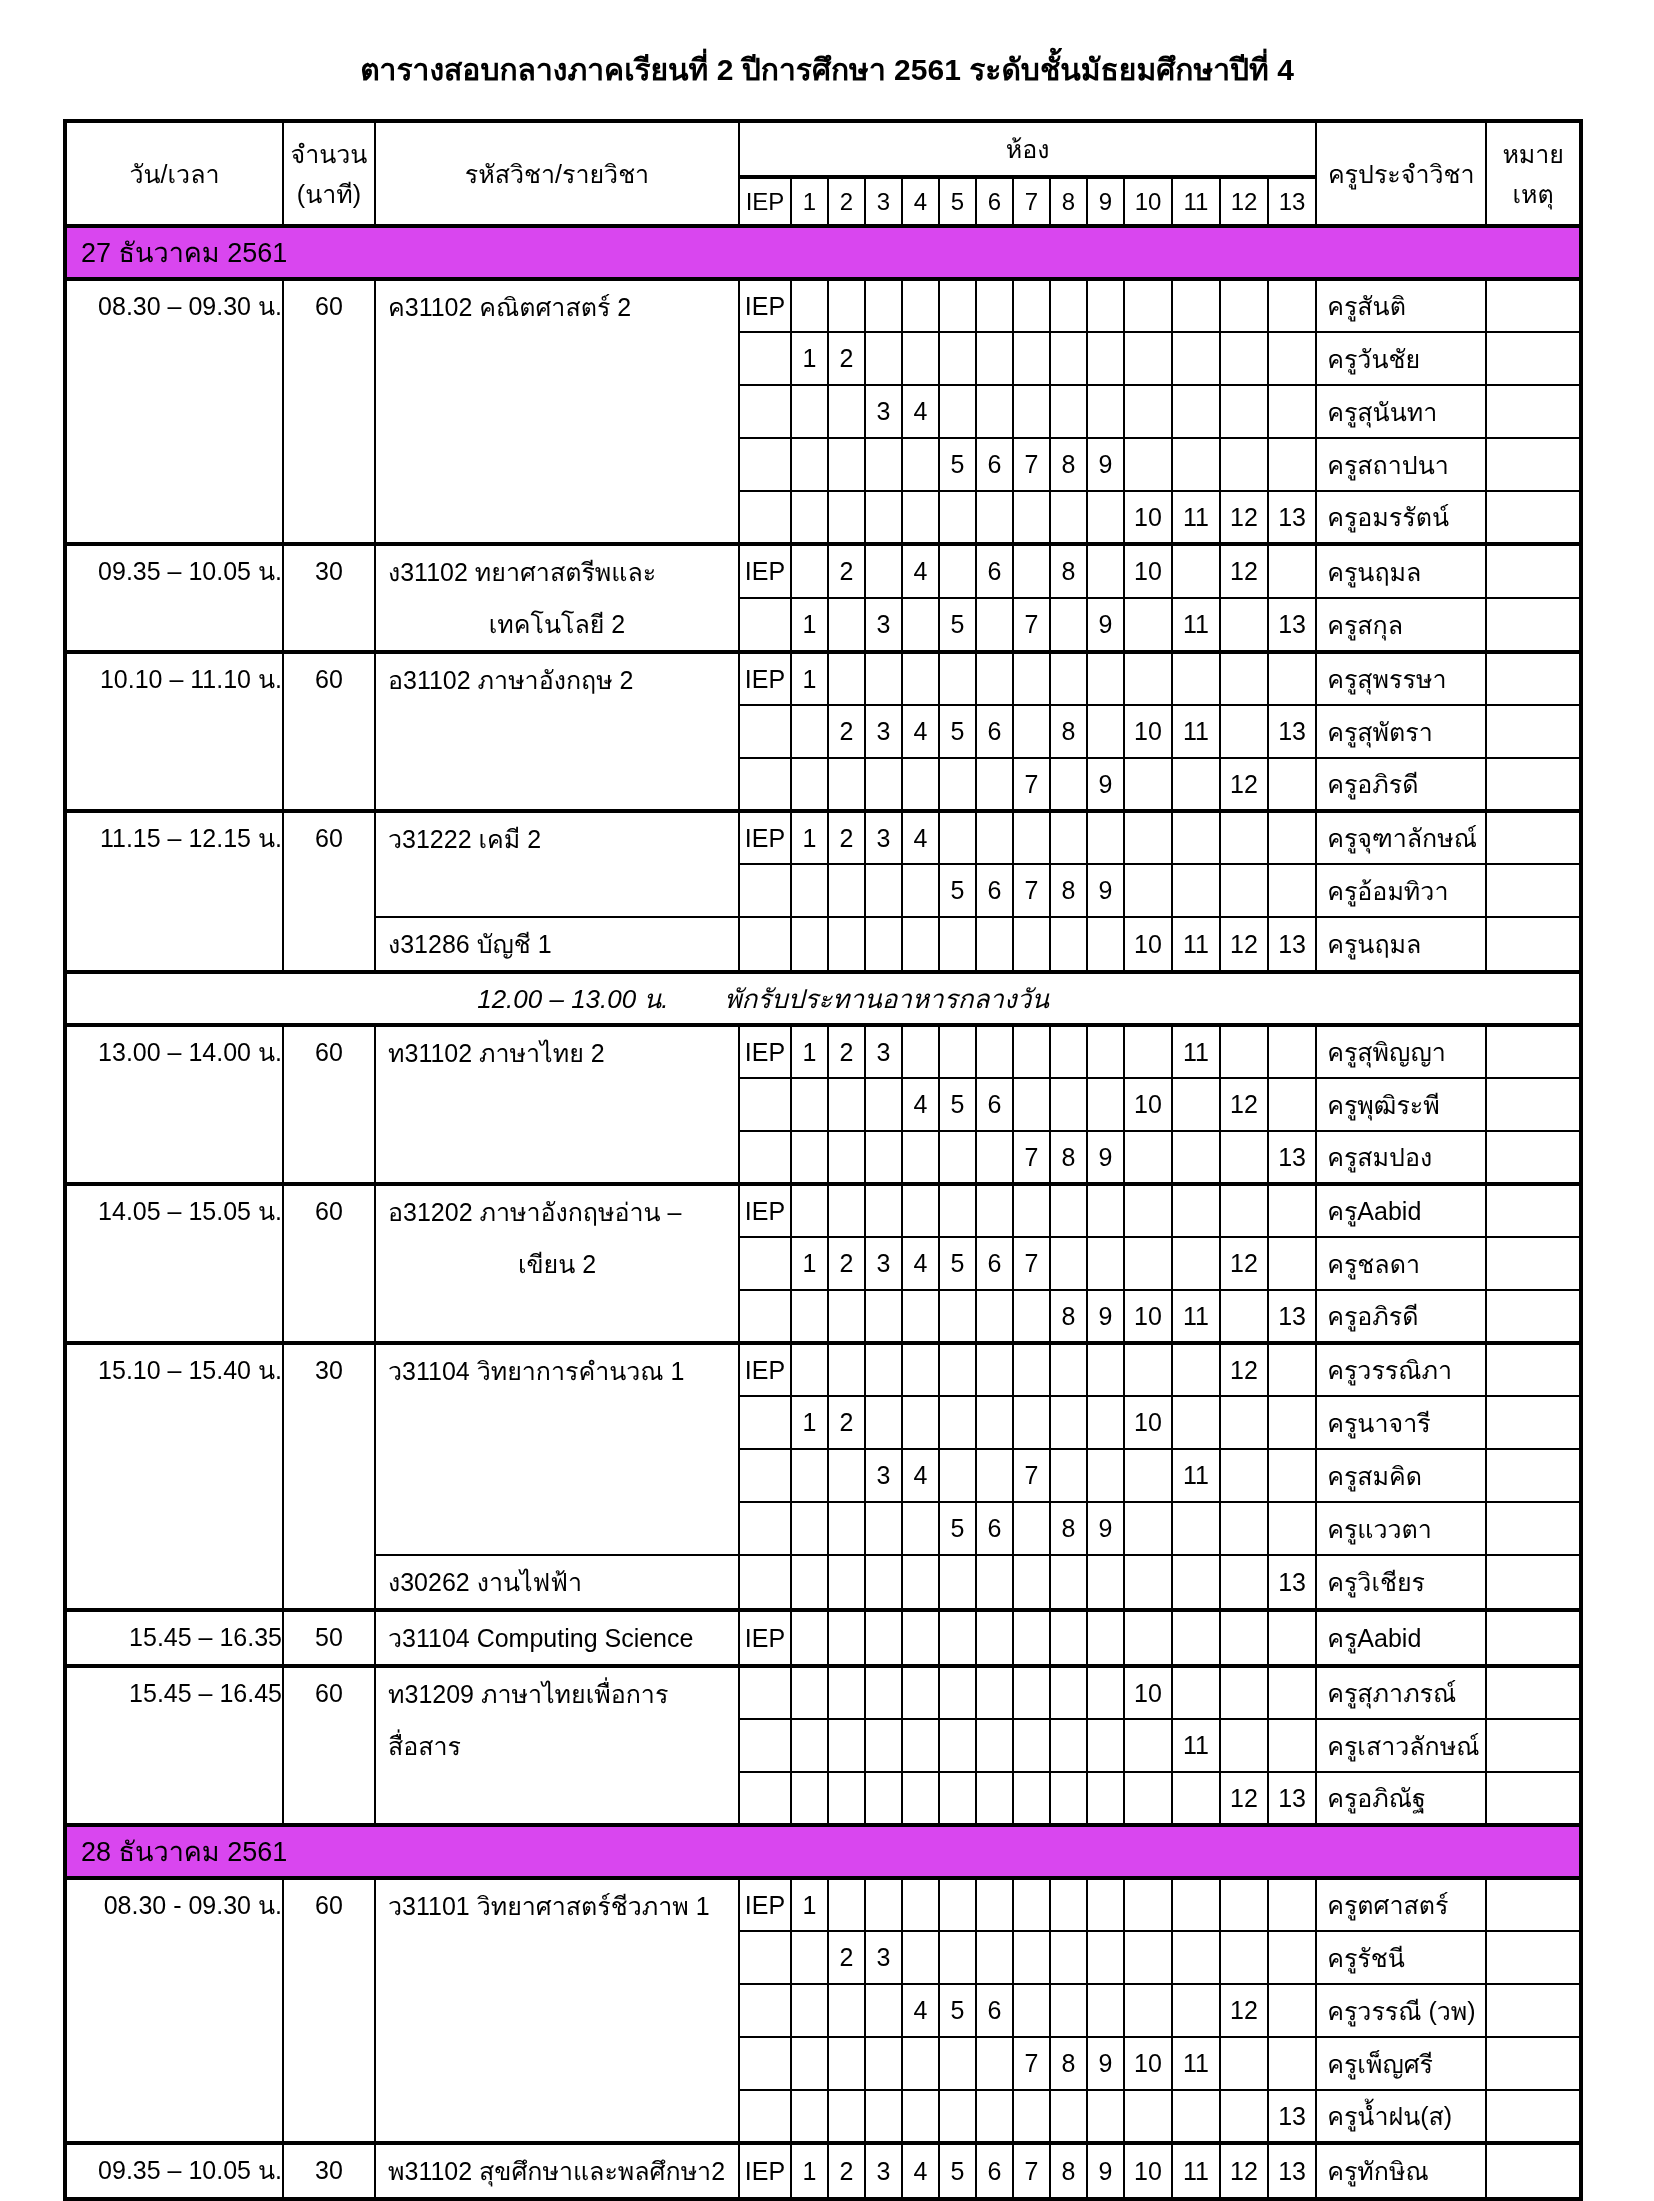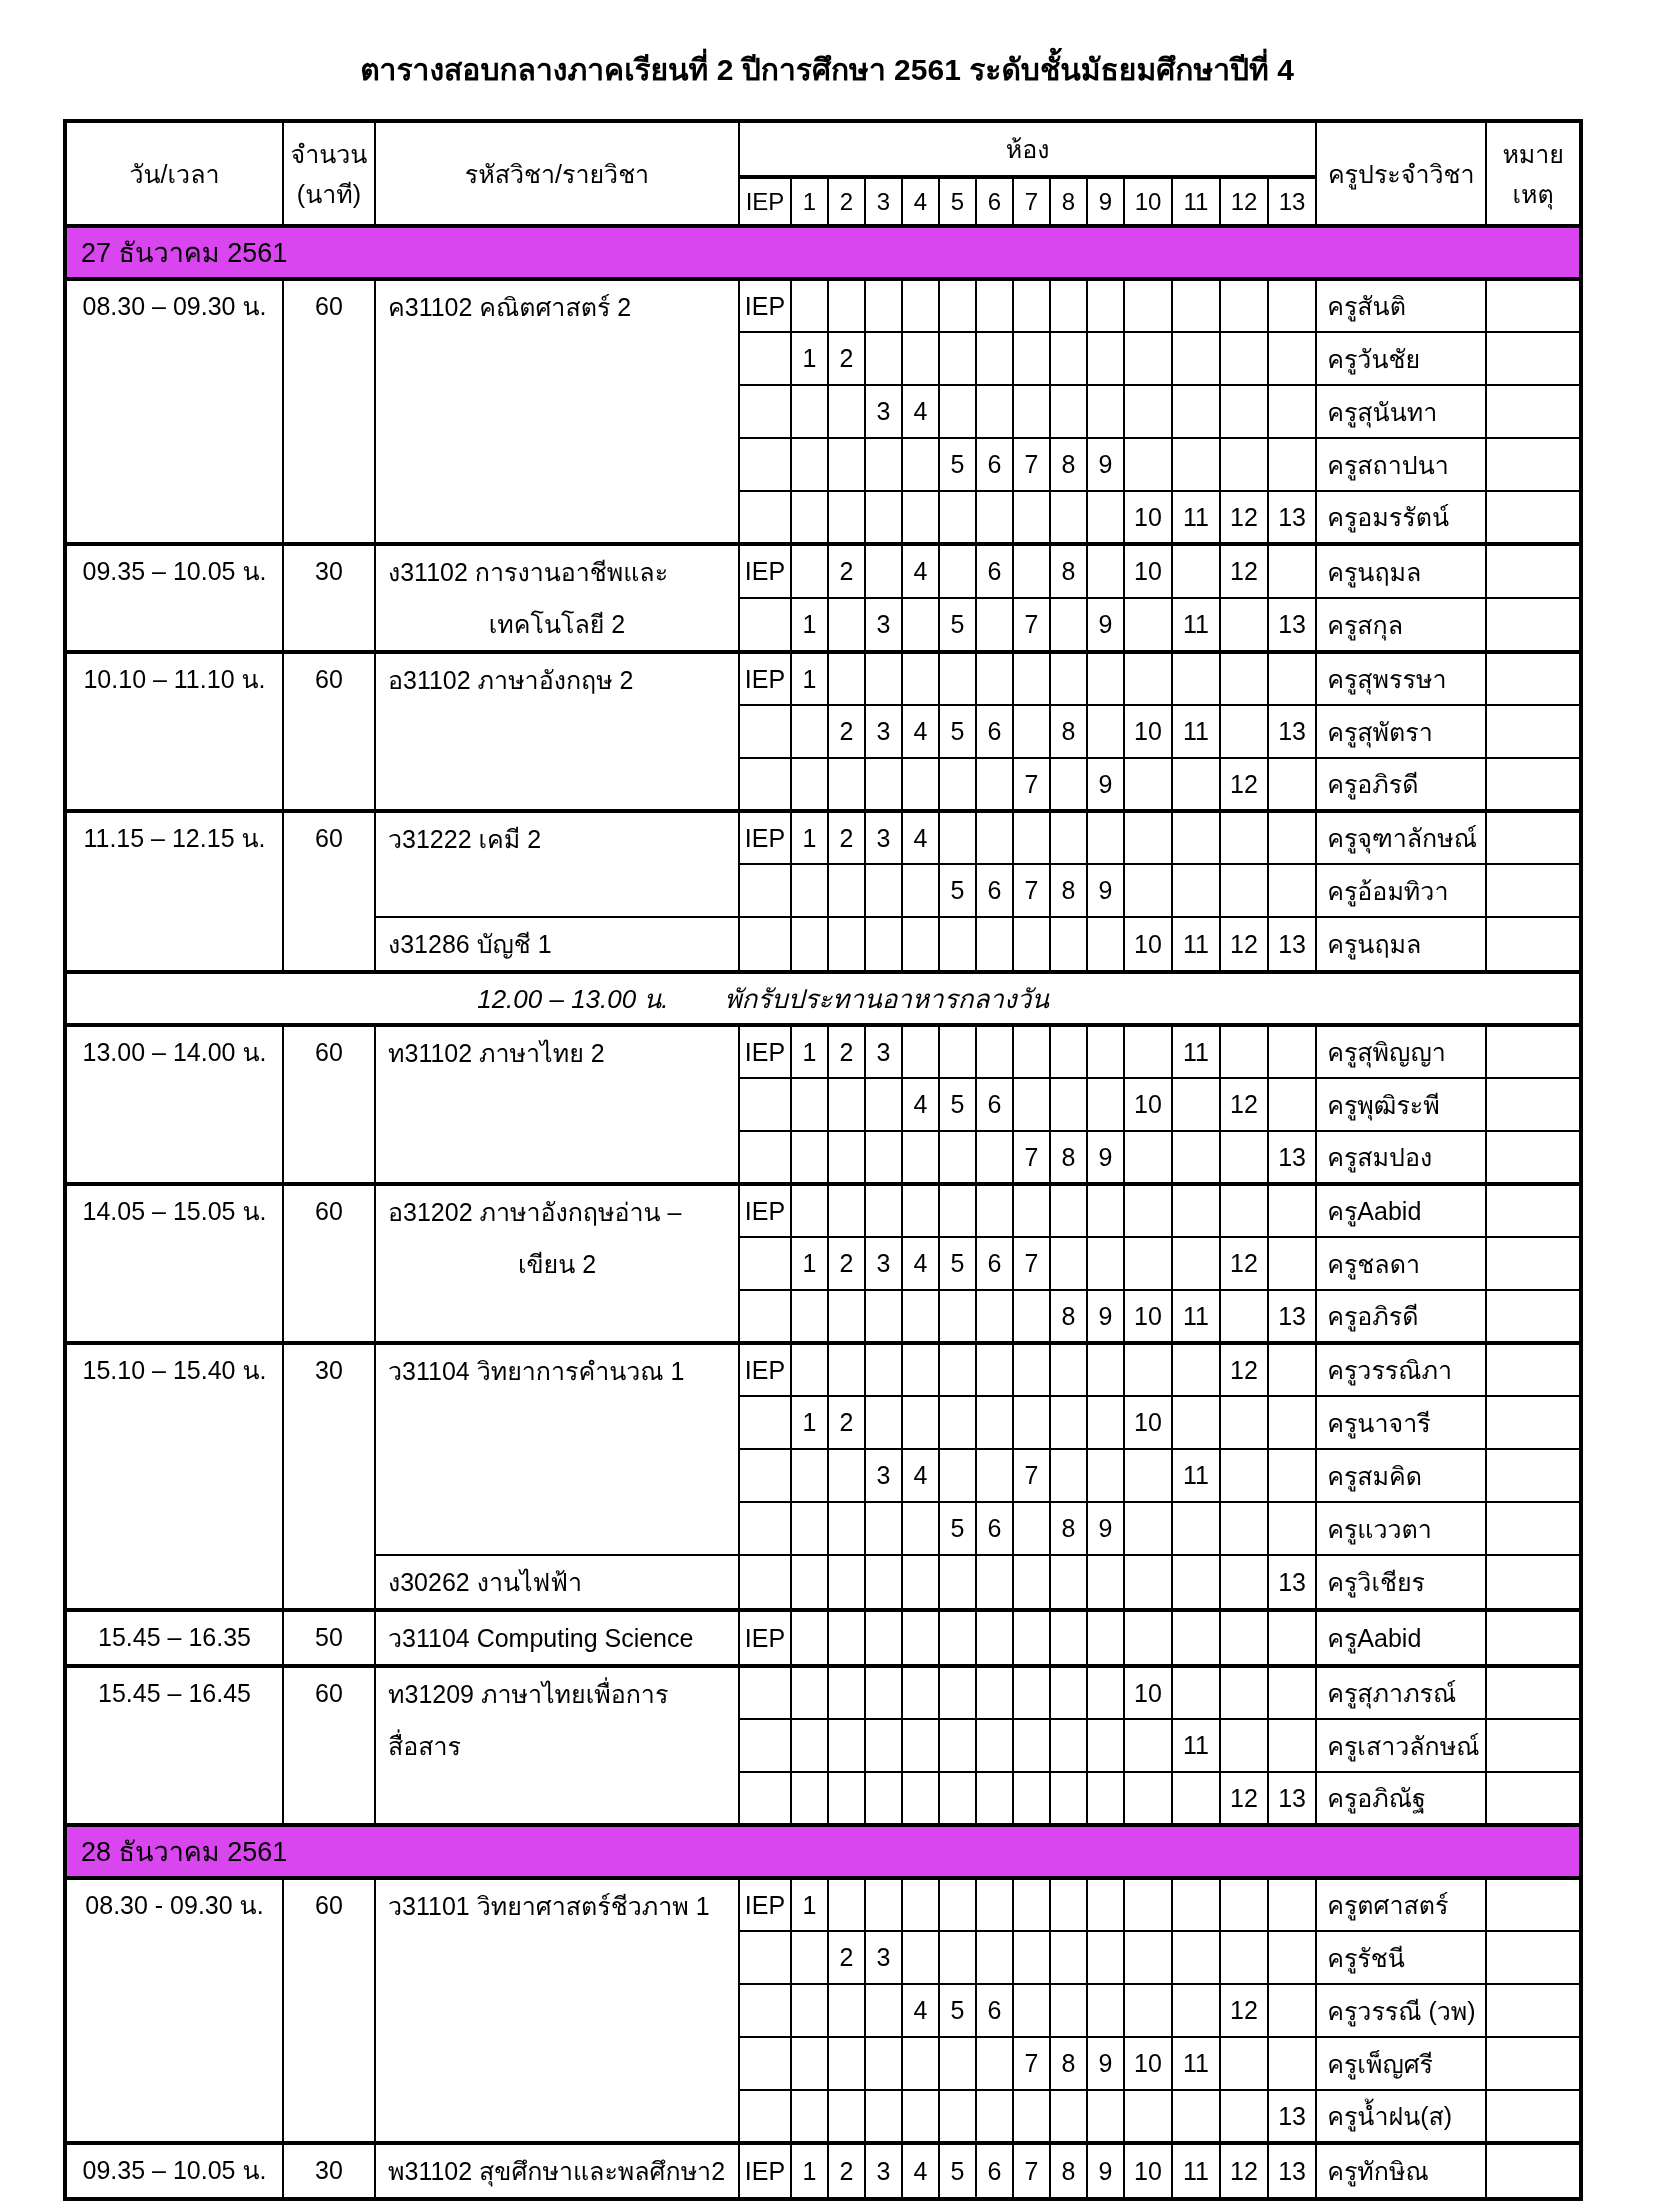--- a/index.html
+++ b/index.html
@@ -19,21 +19,21 @@
   th.room-group{border-bottom:4px solid #000;}
   th.room-h{font-size:24px;}
   tbody tr{height:53px;}
   tbody td{font-size:25px;vertical-align:middle;}
   tr.block-first td{border-top:4px solid #000;}
   .section-row td{border-top:4px solid #000;border-bottom:4px solid #000;background:#d946ef;
                   font-size:27px;text-align:left;padding-left:14px;}
   .lunch-row td{border-top:4px solid #000;border-bottom:4px solid #000;font-style:italic;
                 text-align:center;font-size:26px;padding-right:120px;}
   .lunch-time{margin-right:56px;}
-  td.time-cell{vertical-align:top;text-align:center;line-height:51px;white-space:nowrap;}
+  td.time-cell{vertical-align:top;text-align:right;line-height:51px;white-space:nowrap;}
   td.minutes-cell{vertical-align:top;text-align:center;line-height:51px;}
   td.subject-cell{vertical-align:top;text-align:left;padding-left:12px;margin-left:36px;}
   .subj-line{line-height:52px;white-space:nowrap;}
   .subj-line.c{text-align:center;padding-right:12px;}
   td.room-cell{text-align:center;}
   td.teacher-cell{text-align:left;padding-left:10px;white-space:nowrap;}
   td.note-cell{}
 </style>
 </head>
 <body>
@@ -190,21 +190,21 @@
         <td class="room-cell">11</td>
         <td class="room-cell">12</td>
         <td class="room-cell">13</td>
         <td class="teacher-cell">ครูอมรรัตน์</td>
         <td class="note-cell"></td>
       </tr>
       <tr class="block-first">
         <td class="time-cell" rowspan="2">09.35 – 10.05 น.</td>
         <td class="minutes-cell" rowspan="2">30</td>
         <td class="subject-cell" rowspan="2">
-          <div class="subj-line">ง31102 การงานอาชีพและ</div>
+          <div class="subj-line">ง31102 ทยาศาสตรีพและ</div>
           <div class="subj-line c">เทคโนโลยี 2</div>
         </td>
         <td class="room-cell">IEP</td>
         <td class="room-cell"></td>
         <td class="room-cell">2</td>
         <td class="room-cell"></td>
         <td class="room-cell">4</td>
         <td class="room-cell"></td>
         <td class="room-cell">6</td>
         <td class="room-cell"></td>

